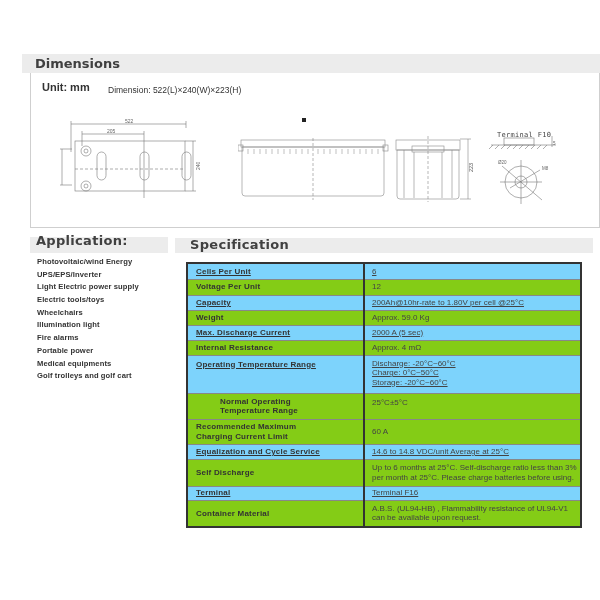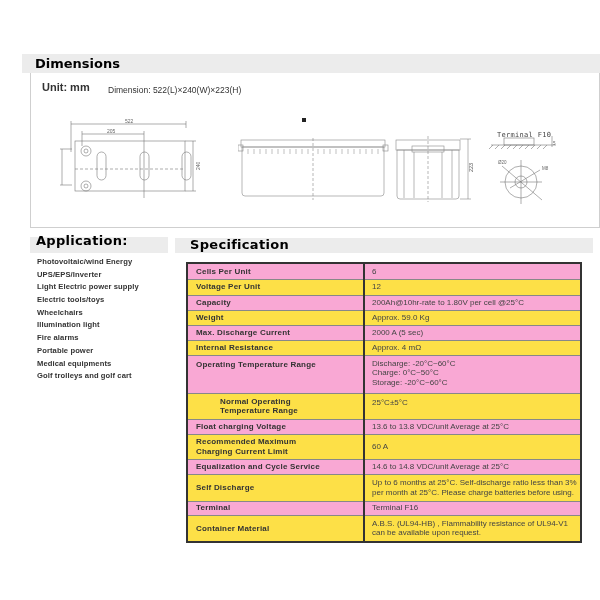--- a/index.html
+++ b/index.html
@@ -1,30 +1,30 @@
 <!DOCTYPE html>
 <html><head>
 <meta charset="utf-8">
 <style>
   html, body { margin:0; padding:0; background:#ffffff; }
   body { width:600px; height:600px; position:relative; overflow:hidden; font-family:"Liberation Sans", sans-serif; color:#222; }
   .abs { position:absolute; }
   .section-bar { position:absolute; background:#ececec; }
-  .section-title { position:absolute; font-family:"DejaVu Sans", sans-serif; font-weight:bold; color:#000000; white-space:nowrap; }
+  .section-title { position:absolute; font-family:"DejaVu Sans", sans-serif; font-weight:bold; color:#404040; white-space:nowrap; }
   .dim-box { position:absolute; left:30px; top:73px; width:568px; height:154px; border:1px solid #cfcfcf; border-top:none; background:#fff; }
   .unit-label { position:absolute; left:42px; top:81px; font-size:11px; font-weight:bold; color:#333; }
   .dim-text { position:absolute; left:108px; top:85px; font-size:8.5px; color:#333; }
   .app-list { position:absolute; left:37px; top:256px; margin:0; padding:0; list-style:none; }
   .app-list li { font-size:7.6px; font-weight:bold; color:#333; height:12.7px; line-height:12.7px; white-space:nowrap; letter-spacing:0.1px; }
   table.spec { position:absolute; left:186px; top:262px; width:396px; border-collapse:collapse; border:2px solid #333; font-size:8px; }
   table.spec td { border-top:1px solid #888; padding:0 0 0 8px; vertical-align:middle; line-height:9.5px; }
   table.spec td.k { width:143px; font-weight:bold; color:#333; border-right:2px solid #333; letter-spacing:0.2px; }
   table.spec td.v { color:#444; padding-left:7px; }
-  table.spec tr.g td { background:#f9a8d4; }
-  table.spec tr.w td { background:#fde047; }
+  table.spec tr.g td { background:#7dd3fc;text-decoration:underline; }
+  table.spec tr.w td { background:#84cc16; }
   .v-multi div { line-height:9.5px; }
   svg text { font-family:"Liberation Sans", sans-serif; }
 </style>
 </head>
 <body>
 
 <div class="section-bar" style="left:22px;top:54px;width:578px;height:19px;"></div>
 <div class="section-title" style="left:35px;top:54px;font-size:13px;line-height:19px;">Dimensions</div>
 
 <div class="dim-box"></div>
@@ -203,24 +203,20 @@
       <div>Storage: -20°C~60°C</div>
     </td>
   </tr>
   <tr class="w" style="height:26px;">
     <td class="k" style="vertical-align:top;padding-top:3px;padding-left:32px;">
       <div>Normal Operating</div>
       <div>Temperature Range</div>
     </td>
     <td class="v" style="vertical-align:top;padding-top:4px;">25°C±5°C</td>
   </tr>
-  <tr class="g" style="height:15px;">
-    <td class="k">Float charging Voltage</td>
-    <td class="v">13.6 to 13.8 VDC/unit Average at 25°C</td>
-  </tr>
   <tr class="w" style="height:25px;">
     <td class="k">
       <div>Recommended Maximum</div>
       <div>Charging Current Limit</div>
     </td>
     <td class="v">60 A</td>
   </tr>
   <tr class="g" style="height:15px;">
     <td class="k">Equalization and Cycle Service</td>
     <td class="v">14.6 to 14.8 VDC/unit Average at 25°C</td>

